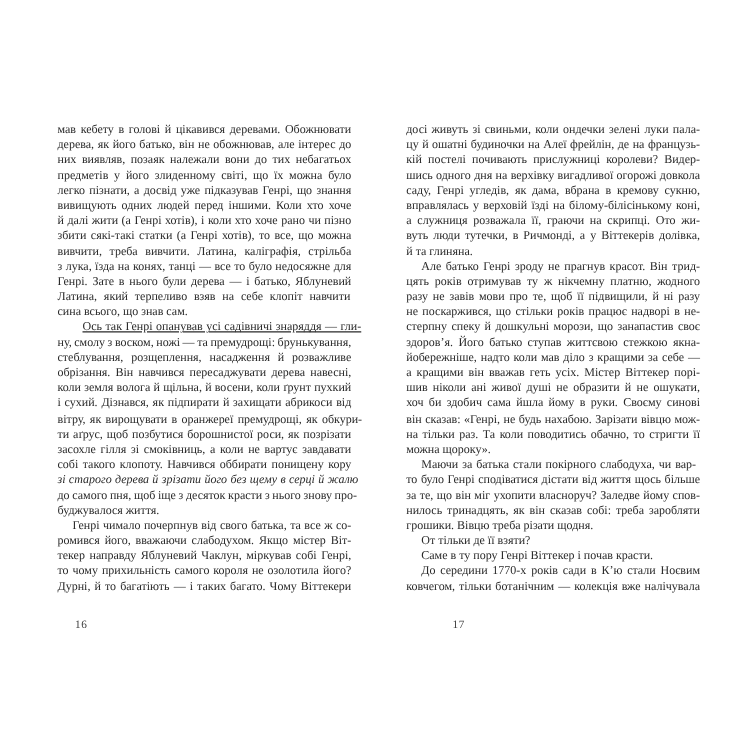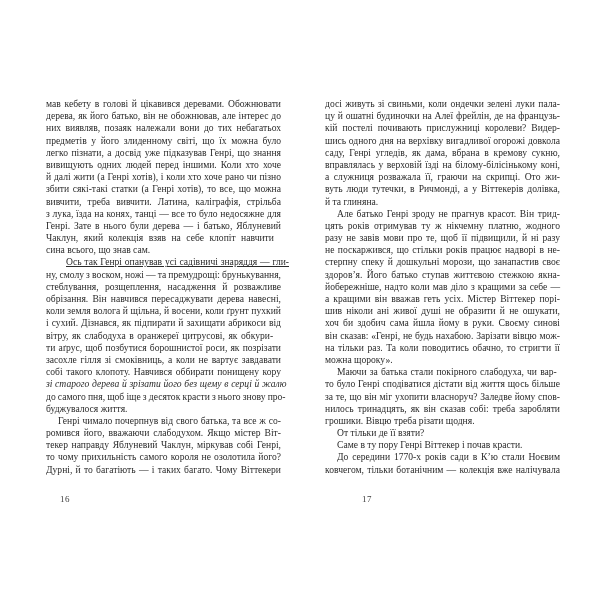--- a/index.html
+++ b/index.html
@@ -50,29 +50,29 @@
       <div class="line"><span class="ltext" style="word-spacing: 0.498264px;">дерева, як його батько, він не обожнював, але інтерес до</span></div>
       <div class="line"><span class="ltext" style="word-spacing: 2.04688px;">них виявляв, позаяк належали вони до тих небагатьох</span></div>
       <div class="line"><span class="ltext" style="word-spacing: 2.23047px;">предметів у його злиденному світі, що їх можна було</span></div>
       <div class="line"><span class="ltext" style="word-spacing: 1.03906px;">легко пізнати, а досвід уже підказував Генрі, що знання</span></div>
       <div class="line"><span class="ltext" style="word-spacing: 1.67857px;">вивищують одних людей перед іншими. Коли хто хоче</span></div>
       <div class="line"><span class="ltext" style="word-spacing: 0.393229px;">й далі жити (а Генрі хотів), і коли хто хоче рано чи пізно</span></div>
       <div class="line"><span class="ltext" style="word-spacing: 1.13542px;">збити сякі-такі статки (а Генрі хотів), то все, що можна</span></div>
       <div class="line"><span class="ltext" style="word-spacing: 3.70312px;">вивчити, треба вивчити. Латина, каліграфія, стрільба</span></div>
       <div class="line"><span class="ltext" style="word-spacing: 0.367898px;">з лука, їзда на конях, танці — все то було недосяжне для</span></div>
       <div class="line"><span class="ltext" style="word-spacing: 1.46354px;">Генрі. Зате в нього були дерева — і батько, Яблуневий</span></div>
-      <div class="line"><span class="ltext" style="word-spacing: 3.0558px;">Чаклун, який колекція взяв на себе клопіт навчити</span></div>
+      <div class="line"><span class="ltext" style="word-spacing: 3.0558px;">Латина, який терпеливо взяв на себе клопіт навчити</span></div>
       <div class="line"><span class="ltext">сина всього, що знав сам.</span></div>
       <div class="line"><span class="ltext" style="margin-left: 20px; word-spacing: 0.390625px; text-decoration: underline;">Ось так Генрі опанував усі садівничі знаряддя — гли-</span></div>
       <div class="line"><span class="ltext" style="word-spacing: -0.333984px;">ну, смолу з воском, ножі — та премудрощі: брунькування,</span></div>
       <div class="line"><span class="ltext" style="word-spacing: 3.90625px;">стеблування, розщеплення, насадження й розважливе</span></div>
       <div class="line"><span class="ltext" style="word-spacing: 1.76562px;">обрізання. Він навчився пересаджувати дерева навесні,</span></div>
       <div class="line"><span class="ltext" style="word-spacing: 0.194444px;">коли земля волога й щільна, й восени, коли ґрунт пухкий</span></div>
       <div class="line"><span class="ltext" style="word-spacing: 0.634766px;">і сухий. Дізнався, як підпирати й захищати абрикоси від</span></div>
-      <div class="line"><span class="ltext" style="word-spacing: 1.09152px;">вітру, як слабодуха в оранжереї цитрусові, як обкури-</span></div>
+      <div class="line"><span class="ltext" style="word-spacing: 1.09152px;">вітру, як вирощувати в оранжереї премудрощі, як обкури-</span></div>
       <div class="line"><span class="ltext" style="word-spacing: 0.758929px;">ти аґрус, щоб позбутися борошнистої роси, як позрізати</span></div>
       <div class="line"><span class="ltext" style="word-spacing: 1.36914px;">засохле гілля зі смоківниць, а коли не вартує завдавати</span></div>
       <div class="line"><span class="ltext" style="word-spacing: 1.1875px;">собі такого клопоту. Навчився оббирати понищену кору</span></div>
       <div class="line"><span class="ltext" style="word-spacing: 0.291193px; font-style: italic;">зі старого дерева й зрізати його без щему в серці й жалю</span></div>
       <div class="line"><span class="ltext" style="word-spacing: -0.258523px;">до самого пня, щоб іще з десяток красти з нього знову про-</span></div>
       <div class="line"><span class="ltext">буджувалося життя.</span></div>
       <div class="line"><span class="ltext" style="margin-left: 12px; word-spacing: 0.380208px;">Генрі чимало почерпнув від свого батька, та все ж со-</span></div>
       <div class="line"><span class="ltext" style="word-spacing: 1.55729px;">ромився його, вважаючи слабодухом. Якщо містер Віт-</span></div>
       <div class="line"><span class="ltext" style="word-spacing: 1.24219px;">текер направду Яблуневий Чаклун, міркував собі Генрі,</span></div>
       <div class="line"><span class="ltext" style="word-spacing: 0.787946px;">то чому прихильність самого короля не озолотила його?</span></div>

